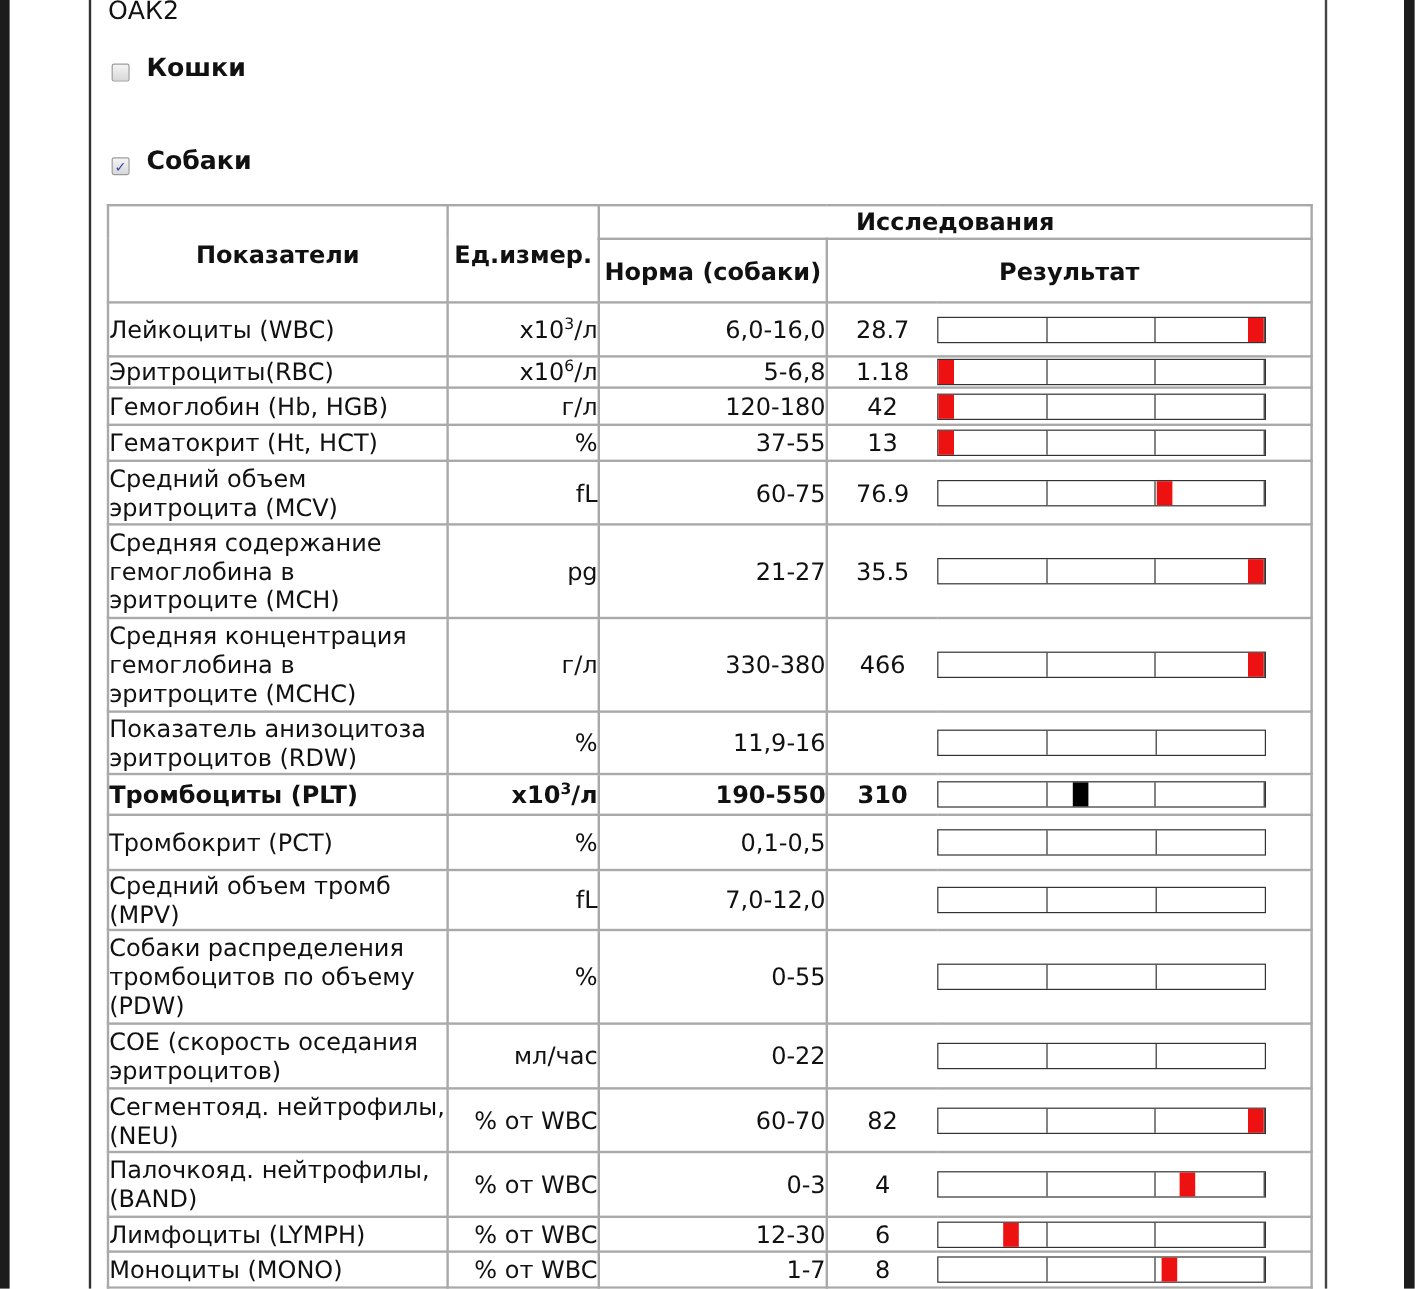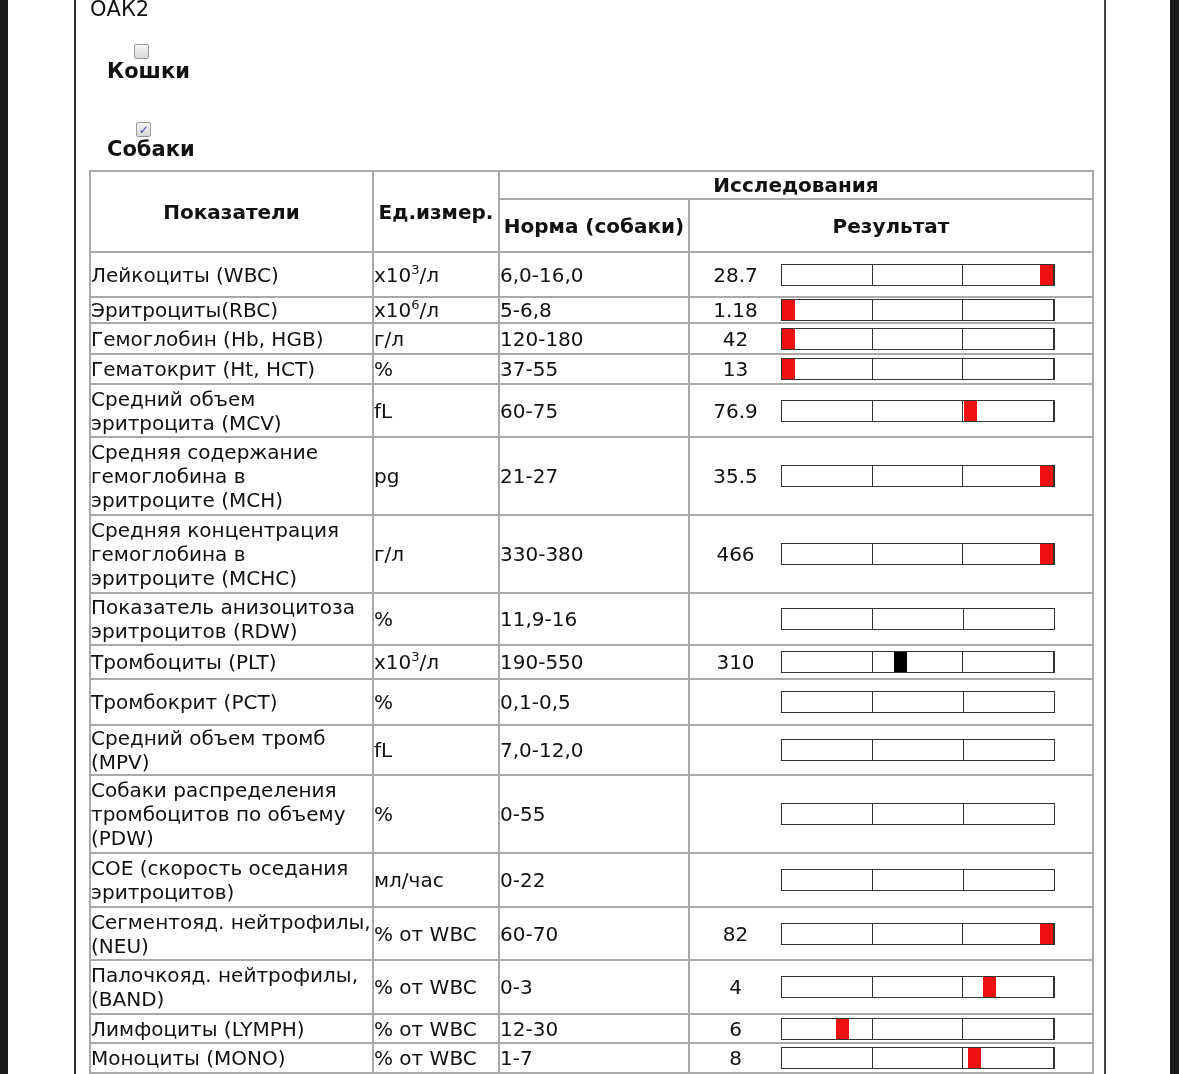--- a/index.html
+++ b/index.html
@@ -9,42 +9,42 @@
     font-family: "DejaVu Sans", sans-serif;
     color:#111;
   }
   .edge-left { position:absolute; left:0; top:0; width:8px; height:1074px; background:#1c1c1c; }
   .edge-right { position:absolute; left:1170px; top:0; width:9px; height:1074px; background:#1c1c1c; }
   .frame-left { position:absolute; left:74px; top:0; width:2px; height:1074px; background:#333; }
   .frame-right { position:absolute; left:1104px; top:0; width:2px; height:1074px; background:#444; }
 
   .page-title { position:absolute; left:90px; top:-3px; font-size:21px; font-weight:normal; }
 
-  .cb-row { position:absolute; left:93px; display:flex; align-items:center;flex-direction:column; }
+  .cb-row { position:absolute; left:93px; display:flex; align-items:flex-end; }
   .cb {
     width:15px; height:15px; border:1px solid #9a9a9a; border-radius:2px;
     background:linear-gradient(#f4f4f4,#d8d8d8); box-sizing:border-box;
     display:flex; align-items:center; justify-content:center;
     font-size:12px; color:#3a44a8; line-height:1;
   }
   .cb-label { margin-left:14px; font-weight:bold; font-size:21px; }
   #cb-cats { top:44px; }
   #cb-dogs { top:122px; }
 
   table.results {
     position:absolute; left:89px; top:170px;
     border-collapse:collapse; table-layout:fixed;
     width:1003px;
   }
   table.results td, table.results th {
     border:2px solid #a9a9a9; padding:0; font-size:20px; line-height:24px;
   }
   table.results th { font-weight:bold; text-align:center; }
   td.name { text-align:left; padding-left:1px; }
-  td.unit, td.norm { text-align:left; }
+  td.unit, td.norm { text-align:right; }
   td.val { border-right:none !important; text-align:center; width:92px; }
   td.barcell { border-left:none !important; }
   .bar {
     position:relative; width:274px; height:22px; border:1.5px solid #333;
     box-sizing:border-box; display:flex;
   }
   .bar .seg { flex:1; border-right:1.5px solid #333; height:100%; }
   .bar .seg:last-child { border-right:none; }
   .bar .marker { position:absolute; top:0; height:100%; width:13px; }
   sup { font-size:13px; line-height:0; }
@@ -192,21 +192,21 @@
         <td class="norm">11,9-16</td>
         <td class="val"></td>
         <td class="barcell">
           <div class="bar">
             <div class="seg"></div>
             <div class="seg"></div>
             <div class="seg"></div>
           </div>
         </td>
       </tr>
-      <tr style="height: 34px;">
+      <tr style="height: 34px; font-weight: bold;">
         <td class="name">Тромбоциты (PLT)</td>
         <td class="unit"><span>х10</span><sup>3</sup><span>/л</span></td>
         <td class="norm">190-550</td>
         <td class="val">310</td>
         <td class="barcell">
           <div class="bar">
             <div class="seg"></div>
             <div class="seg"></div>
             <div class="seg"></div>
             <div class="marker" style="left: 112px; background: rgb(0, 0, 0);"></div>

